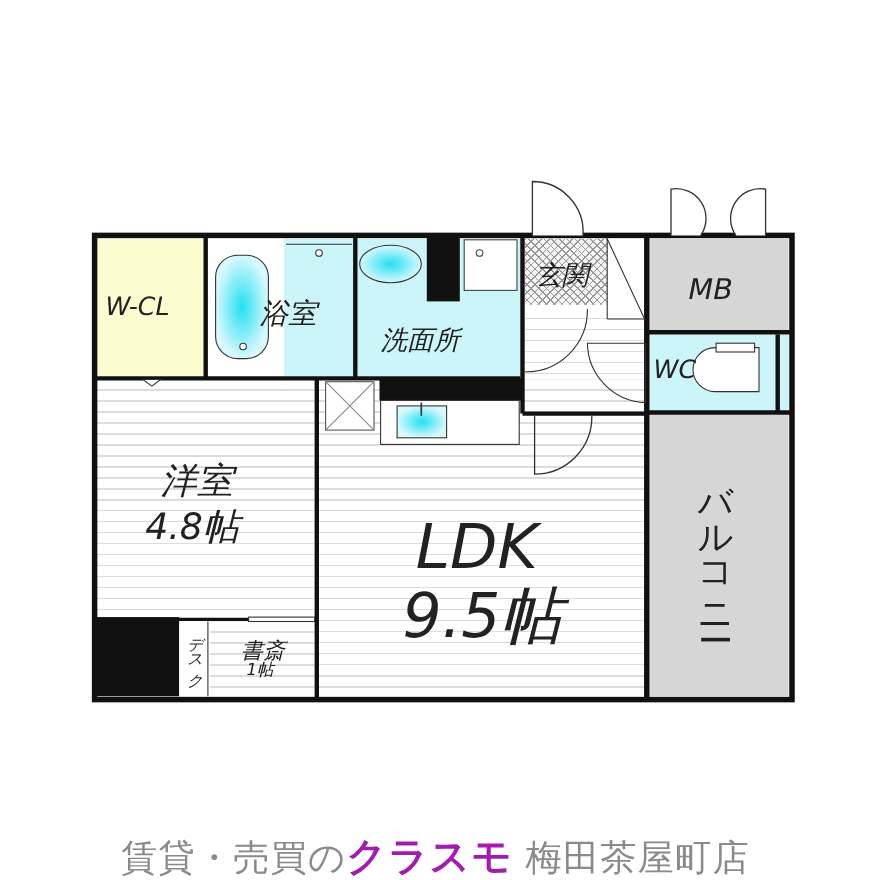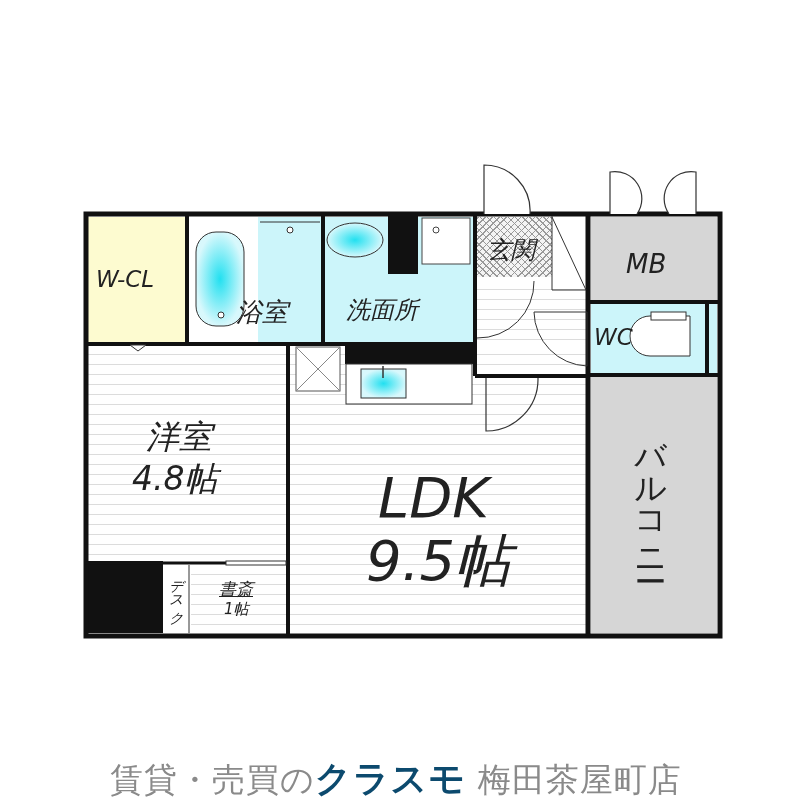--- a/index.html
+++ b/index.html
@@ -1,21 +1,21 @@
 <!DOCTYPE html>
 <html><head>
 <meta charset="utf-8">
 <style>
   html,body{margin:0;padding:0;background:#fff;}
   body{width:800px;height:800px;position:relative;overflow:hidden;font-family:"DejaVu Sans",sans-serif;}
   .room{position:absolute;box-sizing:border-box;}
   .stripes{background-image:repeating-linear-gradient(to bottom,#ffffff 0px,#ffffff 9px,#dcdcdc 9px,#dcdcdc 10px);}
   .label{position:absolute;color:#222;font-style:italic;white-space:nowrap;text-align:center;line-height:1;}
   .footer{position:absolute;left:110px;top:755px;font-size:33px;color:#8a8a8a;white-space:nowrap;font-weight:normal;letter-spacing:1px;}
-  .footer b{font-weight:bold;font-size:36px;color:#0c4a6e;}
+  .footer b{font-weight:bold;font-size:36px;color:#a21caf;}
   svg{position:absolute;left:0;top:0;}
 </style>
 </head>
 <body>
 
 <div class="room" style="left:88px;top:217px;width:98px;height:125px;background:#fdfbd0;"></div>
 <div class="room" style="left:189px;top:217px;width:68px;height:125px;background:#fff;"></div>
 <div class="room" style="left:258px;top:217px;width:63px;height:125px;background:#ccf5fa;"></div>
 <div class="room" style="left:325px;top:217px;width:148px;height:125px;background:#ccf5fa;"></div>
 <div class="room" style="left:477px;top:217px;width:75px;height:60px;background-color:#f4f4f4;background-image:repeating-linear-gradient(45deg,transparent 0 4px,#999 4px 5px),repeating-linear-gradient(-45deg,transparent 0 4px,#999 4px 5px);"></div>
@@ -91,29 +91,29 @@
 
   <path d="M650 316 L690 316 L690 356 L650 356 A20 20 0 0 1 650 316 Z" fill="#fff" stroke="#333" stroke-width="1"></path>
   <rect x="651" y="312" width="35" height="8" fill="#fff" stroke="#333" stroke-width="1"></rect>
 
   <polygon points="130,345 146,345 138,351" fill="#fff" stroke="#333" stroke-width="1"></polygon>
 
   <rect x="226" y="561" width="60" height="4" fill="#fff" stroke="#333" stroke-width="1"></rect>
 </svg>
 
 <div class="label" style="left:96px;top:268px;font-size:23px;text-align:center;">W-CL</div>
-<div class="label" style="left:236px;top:273px;font-size:26px;margin-top:26px;">浴室</div>
+<div class="label" style="left:236px;top:273px;font-size:26px;">浴室</div>
 <div class="label" style="left:346px;top:298px;font-size:24px;font-family:Liberation Serif, serif;">洗面所</div>
 <div class="label" style="left:487px;top:238px;font-size:24px;">玄関</div>
 <div class="label" style="left:626px;top:251px;font-size:26px;text-align:right;">MB</div>
 <div class="label" style="left:594px;top:326px;font-size:23px;">WC</div>
 <div class="label" style="left:146px;top:420px;font-size:33px;">洋室</div>
 <div class="label" style="left:132px;top:462px;font-size:33px;">4.8帖</div>
 <div class="label" style="left:378px;top:470px;font-size:56px;">LDK</div>
 <div class="label" style="left:366px;top:533px;font-size:56px;">9.5帖</div>
 <div class="label" style="left:166px;top:570px;width:18px;font-size:14px;writing-mode:vertical-rl;">デスク</div>
-<div class="label" style="left:219px;top:581px;font-size:17px;text-decoration:underline;">書斎</div>
+<div class="label" style="left:219px;top:581px;font-size:20px;">書斎</div>
 <div class="label" style="left:224px;top:602px;font-size:15px;">1帖</div>
 <div class="label" style="left:635px;top:420px;font-size:32px;font-style:normal;writing-mode:vertical-rl;">バルコニー</div>
 
 <div class="footer">
   <span>賃貸・売買の</span><b>クラスモ</b><span> 梅田茶屋町店</span>
 </div>
 
 </body></html>

